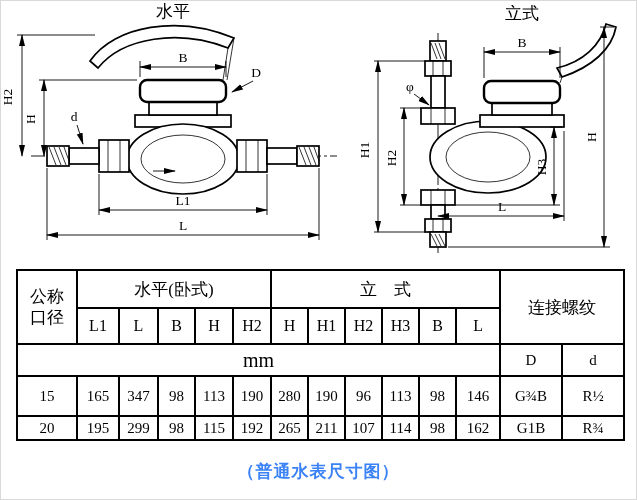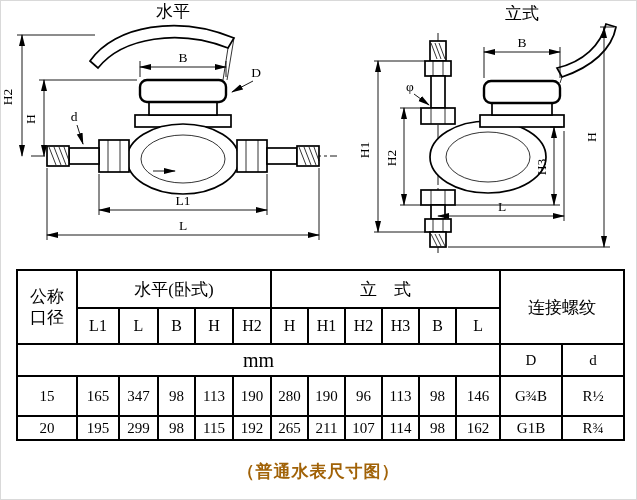--- a/index.html
+++ b/index.html
@@ -25,21 +25,21 @@
   .dim-table td { border:2px solid #000; text-align:center; vertical-align:middle; padding:0; font-size:15px; background:#fff; }
   .dim-table tr.r1 td { font-size:17px; }
   .dim-table td.c-nom { font-size:16px; line-height:1.25; }
   .dim-table td.c-thread { font-size:16px;text-align:center; }
   .dim-table tr.r2 td { font-size:16px; }
   .dim-table td.unit { font-size:20px;margin-top:28px; }
   .dim-table tr.data td { font-size:15px; }
 
   
   .caption { position:absolute; left:0; right:0; top:459px; text-align:center;
-             font-size:17px; font-weight:600; color:#a16207; letter-spacing:1px; }
+             font-size:17px; font-weight:600; color:#3b82f6; letter-spacing:1px; }
 </style>
 </head>
 <body>
 
 <div class="page">
 
   <svg class="draw draw-left" width="348" height="262" viewBox="0 0 348 262">
     <defs>
       <marker id="arwL" markerWidth="12" markerHeight="8" refX="11" refY="4" orient="auto-start-reverse" markerUnits="userSpaceOnUse">
         <path d="M0,1 L12,4 L0,7 Z" fill="#000"></path>

